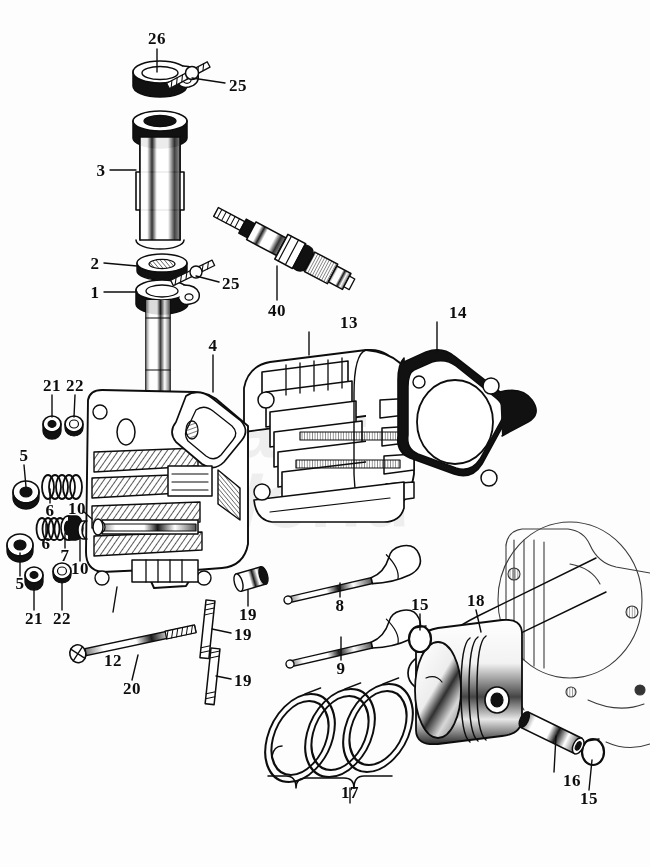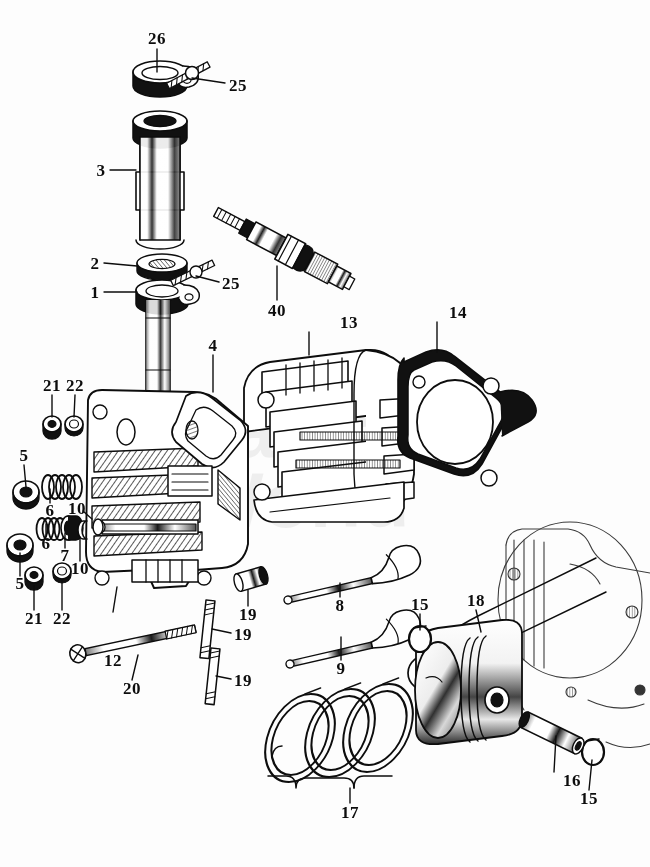--- a/index.html
+++ b/index.html
@@ -500,17 +500,17 @@
       <div class="lbl" style="left: 62px; top: 618px;">22</div>
       <div class="lbl" style="left: 113px; top: 620px; margin-top: 40px;">12</div>
       <div class="lbl" style="left: 248px; top: 614px;">19</div>
       <div class="lbl" style="left: 340px; top: 605px;">8</div>
       <div class="lbl" style="left: 341px; top: 668px;">9</div>
       <div class="lbl" style="left: 243px; top: 634px;">19</div>
       <div class="lbl" style="left: 243px; top: 680px;">19</div>
       <div class="lbl" style="left: 132px; top: 688px;">20</div>
       <div class="lbl" style="left: 420px; top: 604px;">15</div>
       <div class="lbl" style="left: 476px; top: 600px; text-align: right;">18</div>
-      <div class="lbl" style="left: 350px; top: 812px;">17</div>
+      <div class="lbl" style="left: 350px; top: 792px;">17</div>
       <div class="lbl" style="left: 572px; top: 780px;">16</div>
       <div class="lbl" style="left: 589px; top: 798px;">15</div>
     </div>
 </div>
 
 </body></html>

